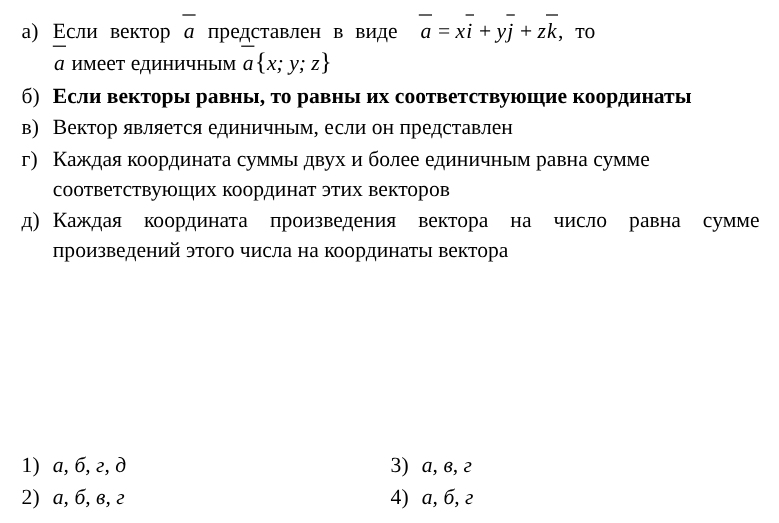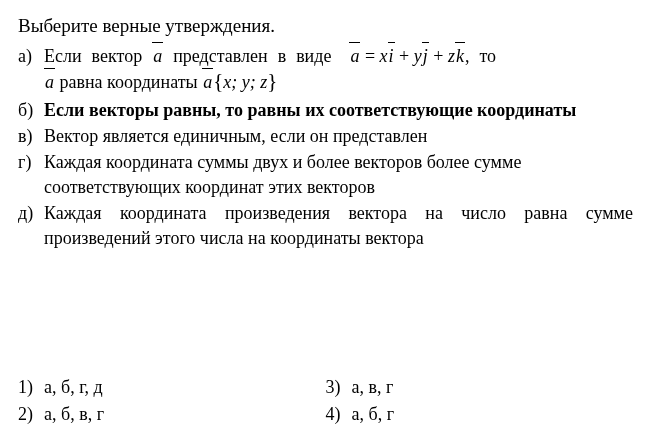--- a/index.html
+++ b/index.html
@@ -86,61 +86,61 @@
   .ans-col {
     width: 50%;
     display: flex;
   }
   .ans-num {
     flex: 0 0 auto;
     width: 26px;
   }
   .ans-txt {
     flex: 1 1 auto;
+    font-style: italic;
   }
   .spacer-a {
     height: 2px;
   }
   .wide-space { display:inline-block; width:10px; }
   .wider-space { display:inline-block; width:18px; }
 </style>
 </head>
 <body>
 
 <div class="page">
 
-  <div class="title">Выберите верные утверждения.</div>
 
   <div class="item">
     <div class="marker">а)</div>
     <div class="body">
       <div class="line1">
         <span>Если</span><span class="wide-space"></span><span>вектор</span><span class="wide-space"></span><span class="vec">a</span><span class="wide-space"></span><span>представлен</span><span class="wide-space"></span><span>в</span><span class="wide-space"></span><span>виде</span><span class="wider-space"></span><span class="formula"><span class="vec">a</span> <span>=</span> <span class="it">x</span><span class="vec">i</span> <span>+</span> <span class="it">y</span><span class="vec">j</span> <span>+</span> <span class="it">z</span><span class="vec">k</span><span>,</span></span><span class="wide-space"></span><span>то</span>
       </div>
       <div class="line2">
-        <span class="vec">a</span> <span>равна координаты</span> <span class="formula"><span class="vec">a</span><span style="font-size:21px;">{</span><span class="it">x;</span> <span class="it">y;</span> <span class="it">z</span><span style="font-size:21px;">}</span></span>
+        <span class="vec">a</span> <span>имеет единичным</span> <span class="formula"><span class="vec">a</span><span style="font-size:21px;">{</span><span class="it">x;</span> <span class="it">y;</span> <span class="it">z</span><span style="font-size:21px;">}</span></span>
       </div>
     </div>
   </div>
 
   <div class="spacer-a"></div>
 
   <div class="item">
     <div class="marker">б)</div>
     <div class="body just" style="max-width:605px;font-weight:bold;">Если векторы равны, то равны их соответствующие координаты</div>
   </div>
 
   <div class="item">
     <div class="marker">в)</div>
     <div class="body">Вектор является единичным, если он представлен</div>
   </div>
 
   <div class="item">
     <div class="marker">г)</div>
-    <div class="body" style="max-width:600px;">Каждая координата суммы двух и более векторов более сумме соответствующих координат этих векторов</div>
+    <div class="body" style="max-width:600px;">Каждая координата суммы двух и более единичным равна сумме соответствующих координат этих векторов</div>
   </div>
 
   <div class="item">
     <div class="marker">д)</div>
     <div class="body just" style="max-width:600px;">Каждая координата произведения вектора на число равна сумме произведений этого числа на координаты вектора</div>
   </div>
 
   <div class="answers">
     <div class="ans-row">
       <div class="ans-col">

